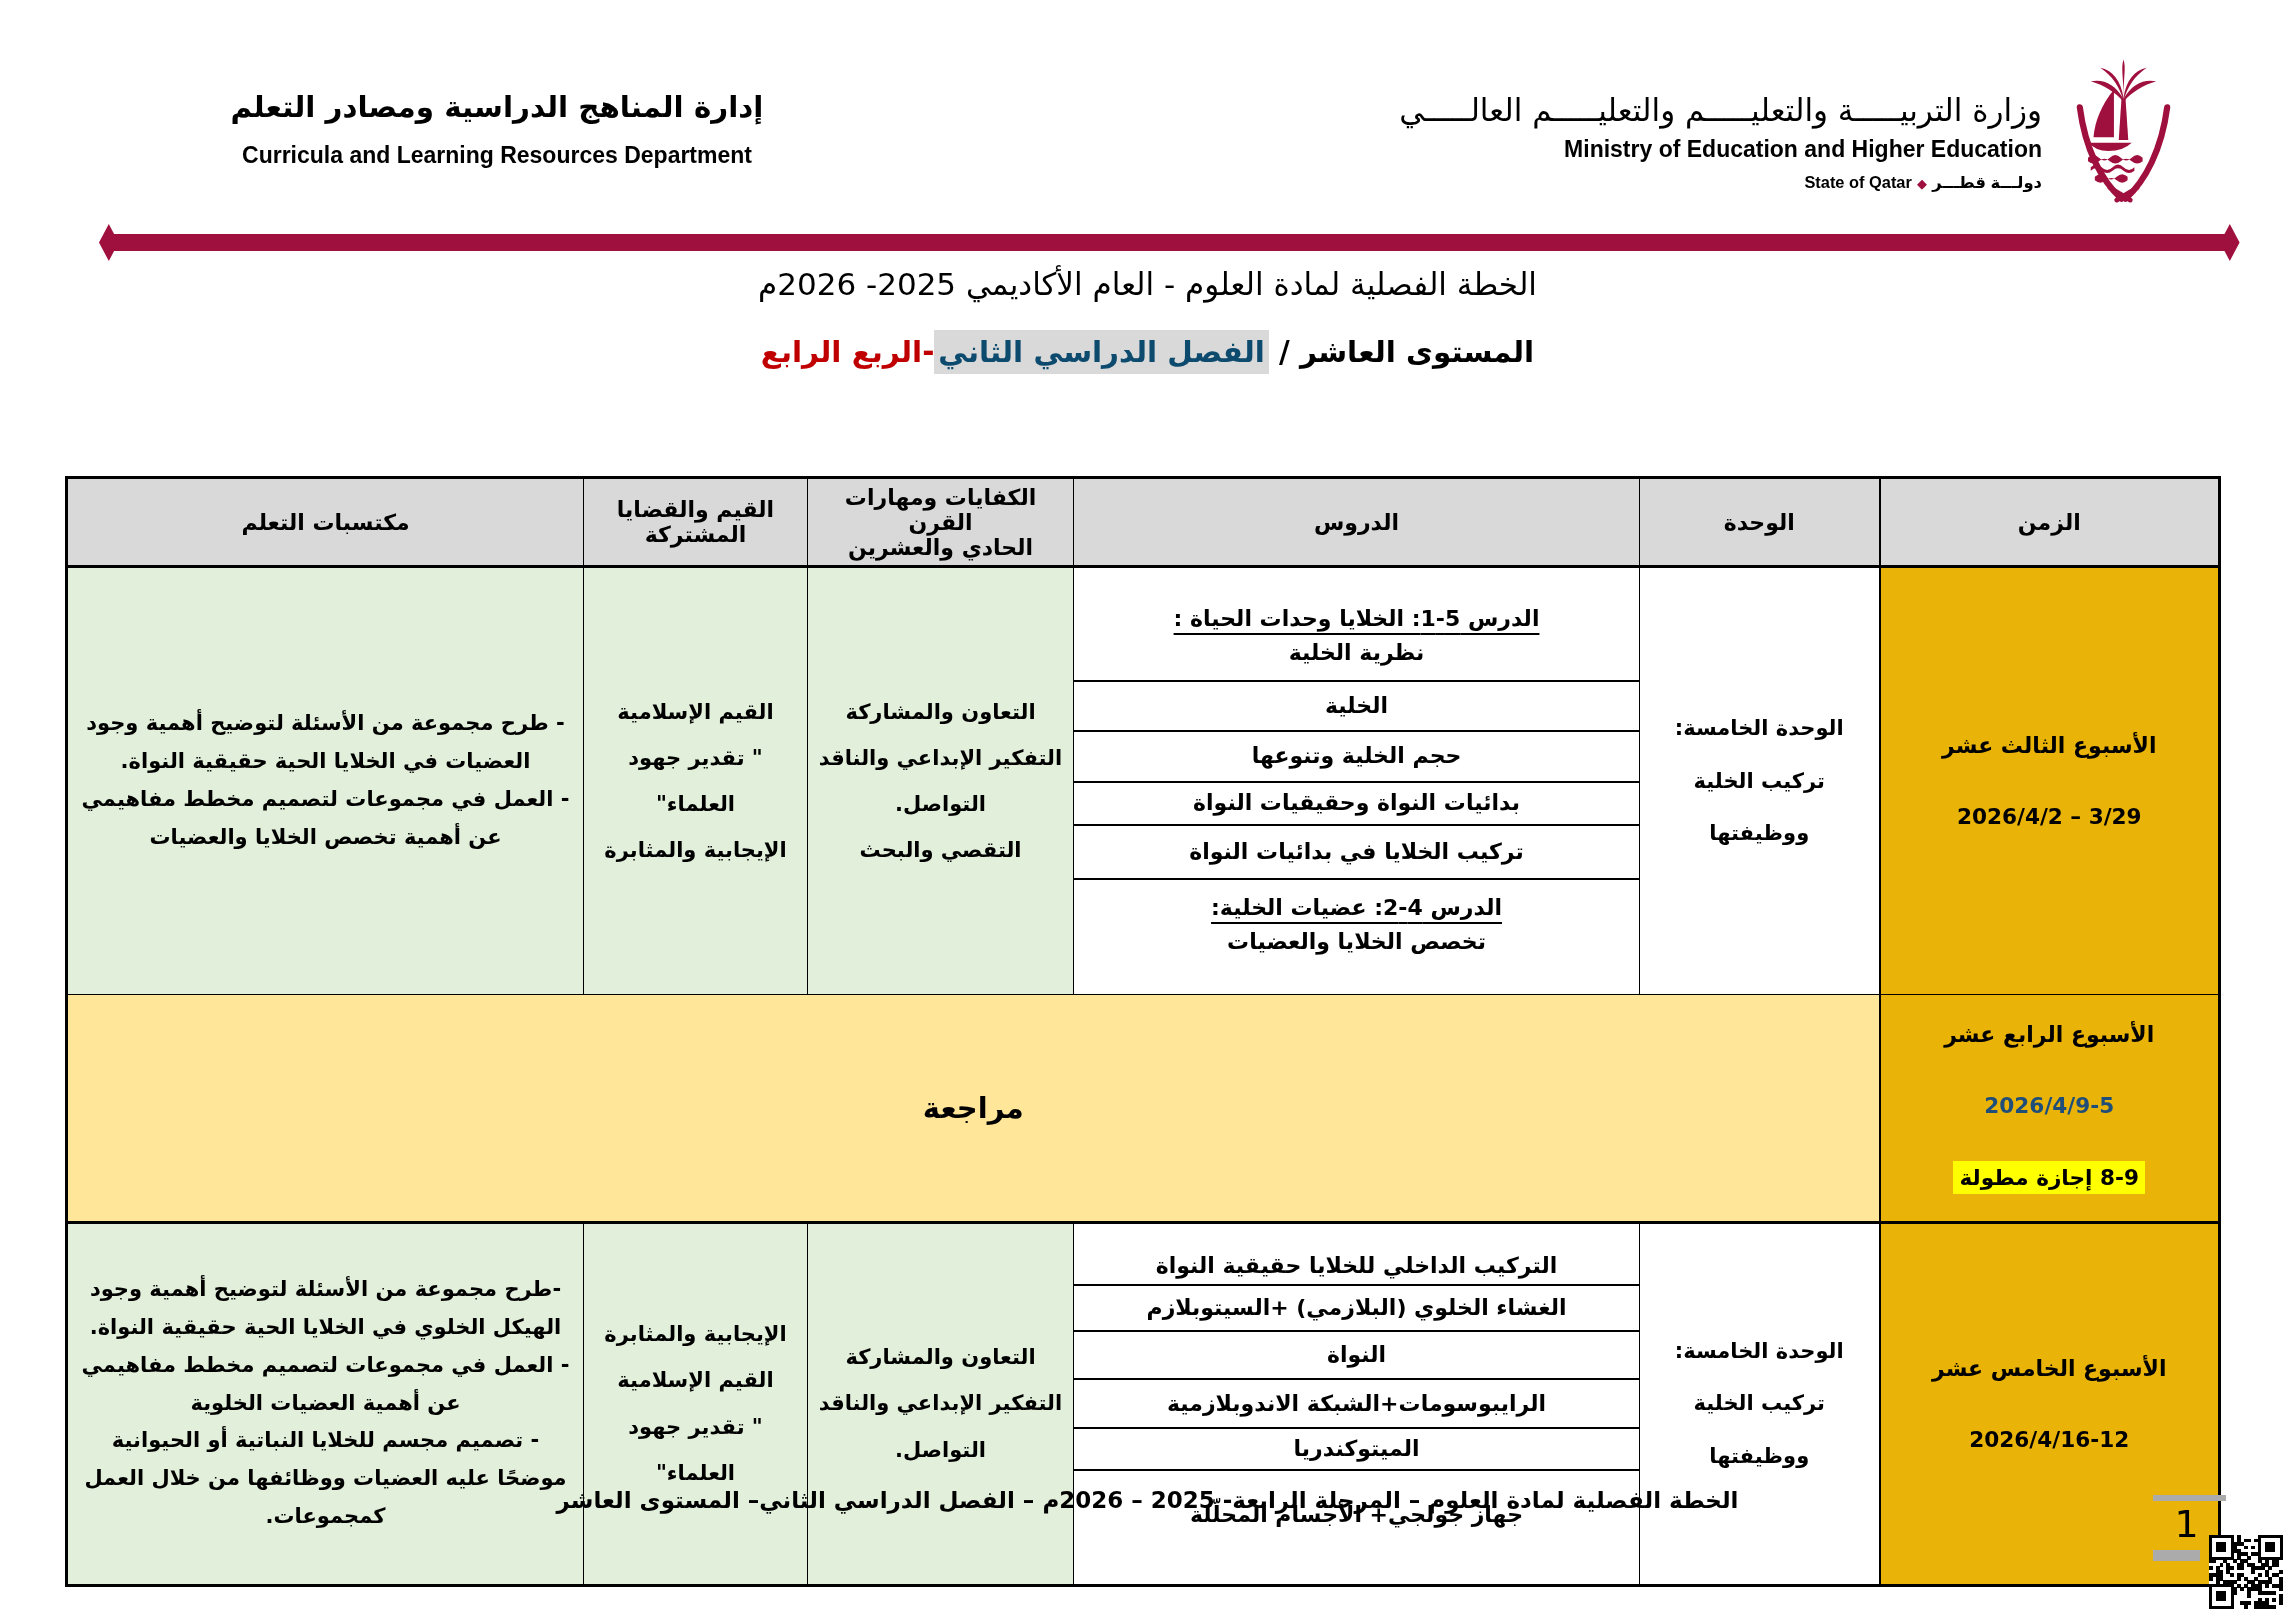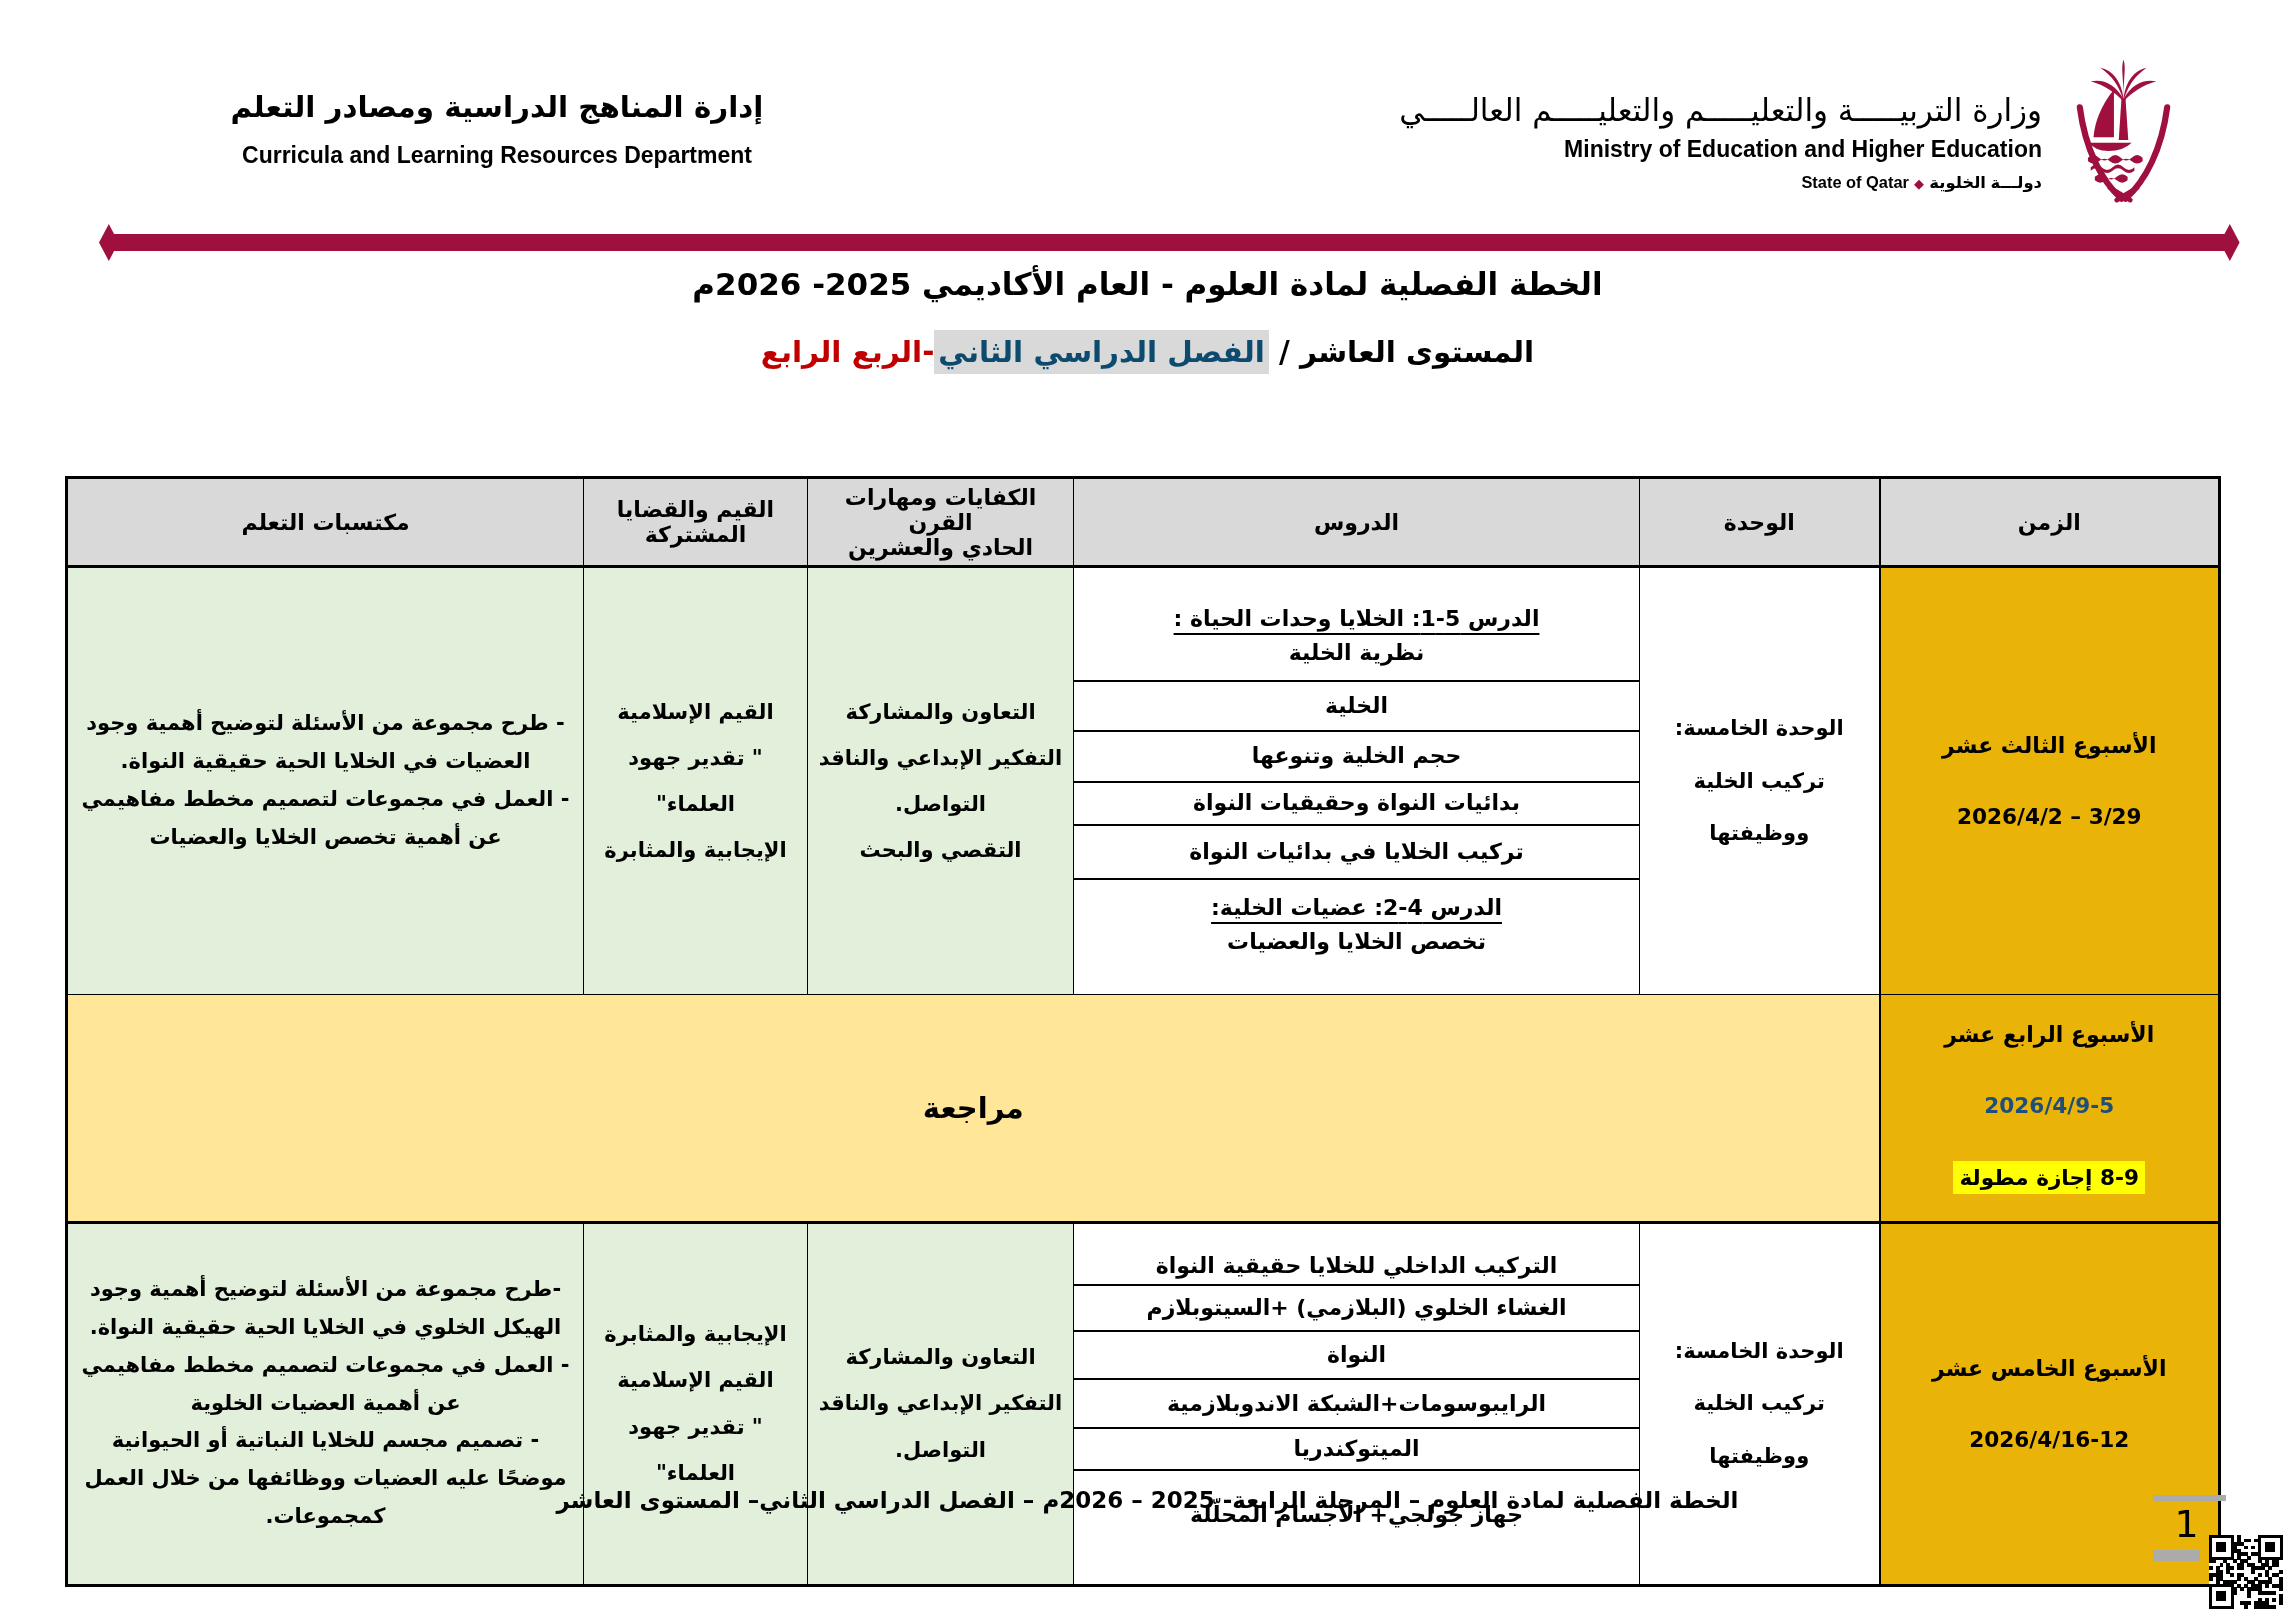--- a/index.html
+++ b/index.html
@@ -18,21 +18,21 @@
   .logo{position:absolute;left:2053px;top:54px;width:141px;height:157px;}
 
   
   .rule-bar{position:absolute;left:111px;top:234px;width:2123px;height:17px;background:#A0103E;}
   .rule-diamond{position:absolute;top:224px;width:19.6px;height:37px;background:#A0103E;
     clip-path:polygon(50% 0,100% 50%,50% 100%,0 50%);}
   .rule-diamond.left{left:99px;}
   .rule-diamond.right{left:2220px;}
 
   
-  .doc-title{position:absolute;top:266px;left:0;width:100%;text-align:center;font-size:31px;font-weight:bold;direction:rtl;}
+  .doc-title{position:absolute;top:266px;left:0;width:100%;text-align:center;font-size:31px;font-weight:normal;direction:rtl;}
   .doc-subtitle{position:absolute;top:335px;left:0;width:100%;text-align:center;font-size:29.4px;font-weight:bold;direction:rtl;}
   .subtitle-red{color:#C00000;}
   .subtitle-hl{background:#D9D9D9;color:#0c4a6e;padding:5.2px 3.9px;}
 
   
   .plan-table{position:absolute;left:65px;top:476px;border-collapse:collapse;table-layout:fixed;
     width:2153px;direction:rtl;font-size:21px;font-weight:bold;}
   .plan-table td,.plan-table th{border:1.3px solid #000;vertical-align:middle;text-align:center;
     white-space:pre-line;padding:2.6px 6.5px;box-sizing:border-box;}
   .plan-table{border:3.3px solid #000;}
@@ -83,21 +83,21 @@
 
   <div class="dept-block">
     <div class="dept-ar">إدارة المناهج الدراسية ومصادر التعلم</div>
     <div class="dept-en">Curricula and Learning Resources Department</div>
   </div>
 
   <div class="ministry-block">
     <div class="ministry-ar">وزارة التربيـــــة والتعليـــــم والتعليـــــم العالـــــي</div>
     <div class="ministry-en">Ministry of Education and Higher Education</div>
     <div class="state-line">
-      <span>State of Qatar</span><span class="state-diamond">◆</span><span>دولـــة الخلوية</span>
+      <span>State of Qatar</span><span class="state-diamond">◆</span><span>دولـــة قطـــر</span>
     </div>
   </div>
 
   <svg class="logo" viewBox="0 0 200 230">
     <g fill="#A0103E" stroke="none">
 
       <path d="M100,66 C88,44 70,36 52,40 C72,46 88,56 100,70 Z"></path>
       <path d="M100,66 C112,44 130,36 148,40 C128,46 112,56 100,70 Z"></path>
       <path d="M100,64 C96,38 84,24 66,20 C84,32 94,48 100,68 Z"></path>
       <path d="M100,64 C104,38 116,24 134,20 C116,32 106,48 100,68 Z"></path>

